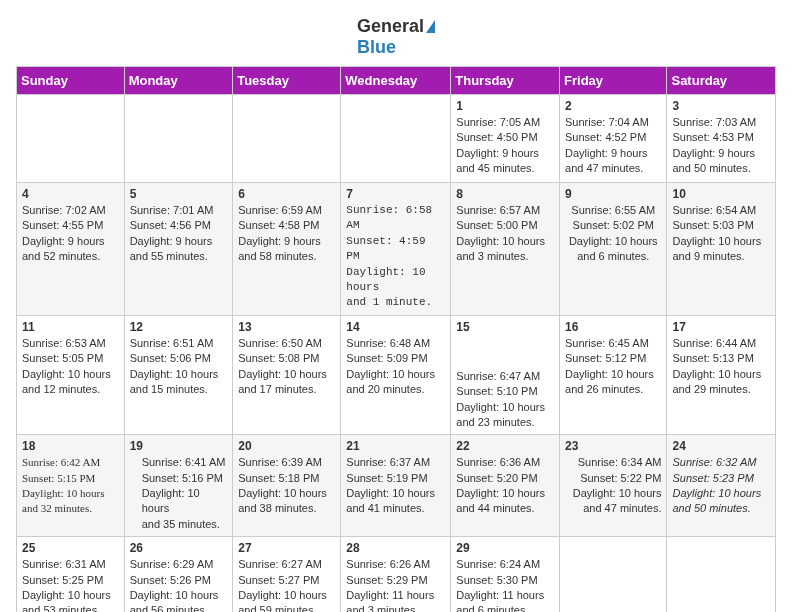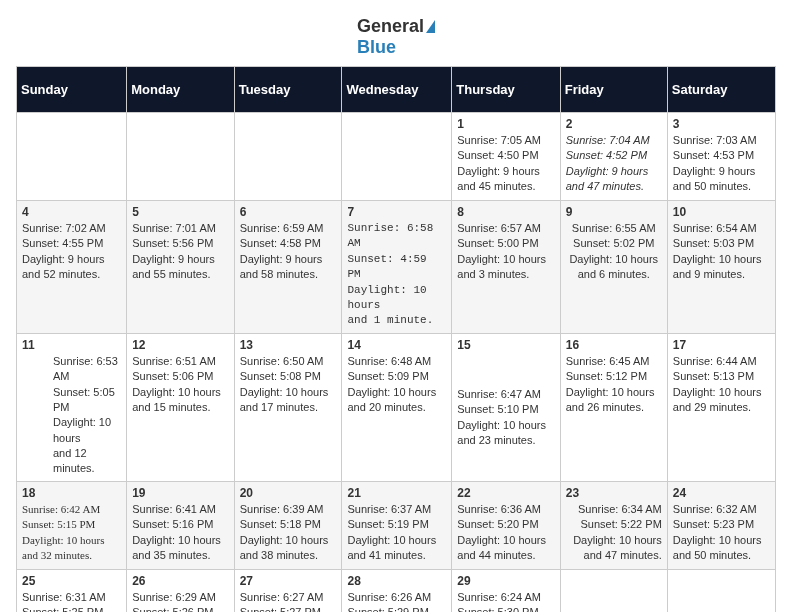--- a/index.html
+++ b/index.html
@@ -34,25 +34,25 @@
       font-size: 15px;
       color: #333;
       font-weight: normal;
     }
     .calendar-table {
       width: 100%;
       border-collapse: collapse;
       margin-top: 8px;
     }
     .calendar-table th {
-      background-color: #0f172a;
+      background-color: #a21caf;
       color: #fff;
       font-size: 13px;
       font-weight: bold;
-      padding: 15px 4px;
+      padding: 6px 4px;
       text-align: left;
       border: 1px solid #ccc;
     }
     .calendar-table td {
       border: 1px solid #ccc;
       vertical-align: top;
       padding: 4px 5px;
       font-size: 10.5px;
       color: #333;
       height: 88px;
@@ -116,21 +116,21 @@
         <td class="empty-cell"></td>
         <td>
           <span class="day-number">1</span>
           <div class="day-info" style="white-space: pre-line;">Sunrise: 7:05 AM
 Sunset: 4:50 PM
 Daylight: 9 hours
 and 45 minutes.</div>
         </td>
         <td>
           <span class="day-number">2</span>
-          <div class="day-info" style="white-space: pre-line; font-style: italic;">Sunrise: 7:04 AM
+          <div class="day-info" style="white-space: pre-line;">Sunrise: 7:04 AM
 Sunset: 4:52 PM
 Daylight: 9 hours
 and 47 minutes.</div>
         </td>
         <td>
           <span class="day-number">3</span>
           <div class="day-info" style="white-space: pre-line;">Sunrise: 7:03 AM
 Sunset: 4:53 PM
 Daylight: 9 hours
 and 50 minutes.</div>
@@ -140,21 +140,21 @@
         <td>
           <span class="day-number">4</span>
           <div class="day-info" style="white-space: pre-line;">Sunrise: 7:02 AM
 Sunset: 4:55 PM
 Daylight: 9 hours
 and 52 minutes.</div>
         </td>
         <td>
           <span class="day-number">5</span>
           <div class="day-info" style="white-space: pre-line;">Sunrise: 7:01 AM
-Sunset: 5:56 PM
+Sunset: 4:56 PM
 Daylight: 9 hours
 and 55 minutes.</div>
         </td>
         <td>
           <span class="day-number">6</span>
           <div class="day-info" style="white-space: pre-line;">Sunrise: 6:59 AM
 Sunset: 4:58 PM
 Daylight: 9 hours
 and 58 minutes.</div>
         </td>
@@ -183,21 +183,21 @@
           <span class="day-number">10</span>
           <div class="day-info" style="white-space: pre-line;">Sunrise: 6:54 AM
 Sunset: 5:03 PM
 Daylight: 10 hours
 and 9 minutes.</div>
         </td>
       </tr>
       <tr class="row-white">
         <td>
           <span class="day-number">11</span>
-          <div class="day-info" style="white-space: pre-line; margin-left: 31px;">Sunrise: 6:53 AM
+          <div class="day-info" style="white-space: pre-line;">Sunrise: 6:53 AM
 Sunset: 5:05 PM
 Daylight: 10 hours
 and 12 minutes.</div>
         </td>
         <td>
           <span class="day-number">12</span>
           <div class="day-info" style="white-space: pre-line;">Sunrise: 6:51 AM
 Sunset: 5:06 PM
 Daylight: 10 hours
 and 15 minutes.</div>
@@ -241,21 +241,21 @@
       <tr class="row-shaded">
         <td>
           <span class="day-number">18</span>
           <div class="day-info" style="white-space: pre-line; font-family: Liberation Serif, serif;">Sunrise: 6:42 AM
 Sunset: 5:15 PM
 Daylight: 10 hours
 and 32 minutes.</div>
         </td>
         <td>
           <span class="day-number">19</span>
-          <div class="day-info" style="white-space: pre-line;">Sunrise: 6:41 AM
+          <div class="day-info" style="white-space: pre-line; margin-left: 12px;">Sunrise: 6:41 AM
 Sunset: 5:16 PM
 Daylight: 10 hours
 and 35 minutes.</div>
         </td>
         <td>
           <span class="day-number">20</span>
           <div class="day-info" style="white-space: pre-line;">Sunrise: 6:39 AM
 Sunset: 5:18 PM
 Daylight: 10 hours
 and 38 minutes.</div>
@@ -276,21 +276,21 @@
         </td>
         <td>
           <span class="day-number">23</span>
           <div class="day-info" style="white-space: pre-line; text-align: right;">Sunrise: 6:34 AM
 Sunset: 5:22 PM
 Daylight: 10 hours
 and 47 minutes.</div>
         </td>
         <td>
           <span class="day-number">24</span>
-          <div class="day-info" style="white-space: pre-line;">Sunrise: 6:32 AM
+          <div class="day-info" style="white-space: pre-line; font-style: italic;">Sunrise: 6:32 AM
 Sunset: 5:23 PM
 Daylight: 10 hours
 and 50 minutes.</div>
         </td>
       </tr>
       <tr class="row-white">
         <td>
           <span class="day-number">25</span>
           <div class="day-info" style="white-space: pre-line;">Sunrise: 6:31 AM
 Sunset: 5:25 PM

